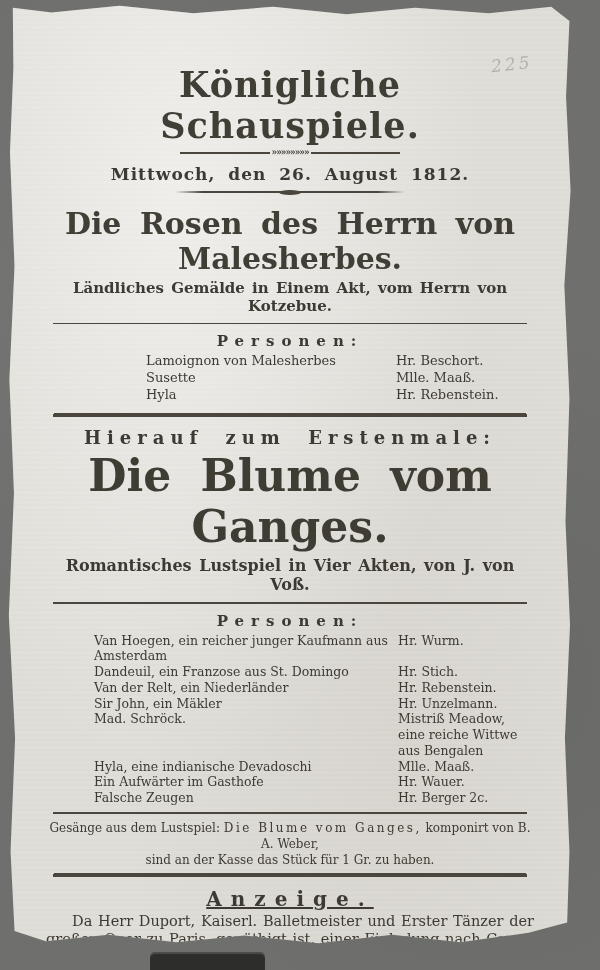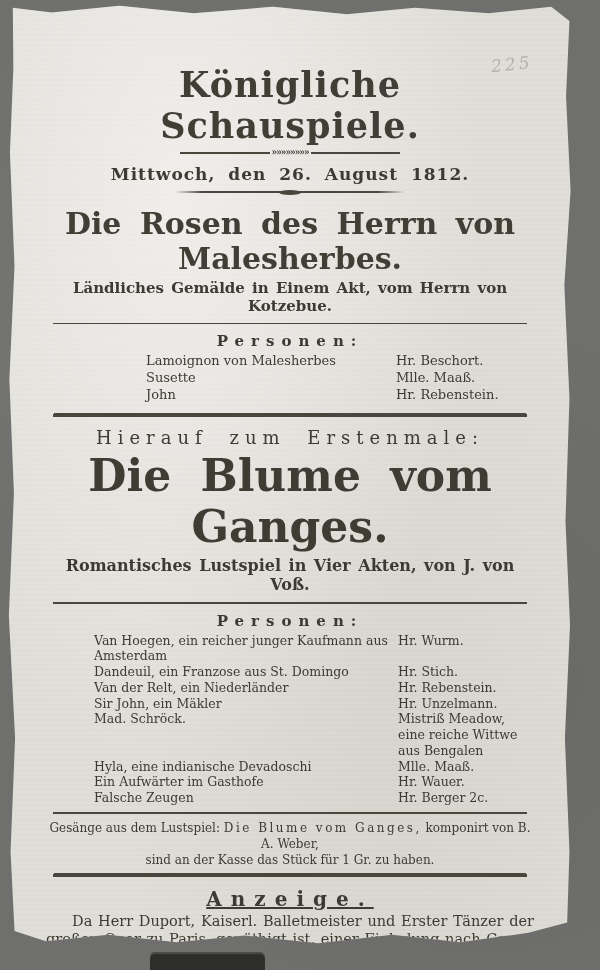--- a/index.html
+++ b/index.html
@@ -44,21 +44,21 @@
   .rule-med{height:2px;width:97%;}
   .rule-thick{height:3px;width:97%;box-shadow:0 -2px 0 -1px #4a463e;}
   .personen-heading{text-align:center;font-weight:bold;font-size:15px;letter-spacing:7px;margin-top:8px;}
   .cast{margin-top:3px;}
   .cast-row{display:grid;font-size:13px;line-height:1.3;}
   .cast1{margin-left:100px;width:400px;}
   .cast1 .cast-row{grid-template-columns:1fr 150px;gap:32px;}
   .cast2{margin-left:48px;width:440px;}
   .cast2 .cast-row{grid-template-columns:1fr 136px;font-size:12.5px;line-height:1.26;}
   .setting-note{text-align:center;font-size:12.5px;margin-top:2px;}
-  .kicker{text-align:center;font-weight:normal;font-size:18px;letter-spacing:6px;word-spacing:10px;margin-top:10px;}
+  .kicker{text-align:center;font-weight:bold;font-size:18px;letter-spacing:6px;word-spacing:10px;margin-top:10px;}
   .play2-title{text-align:center;font-weight:bold;font-size:44px;word-spacing:14px;margin-top:2px;color:#3f3c34;}
   .play2-subtitle{text-align:center;font-weight:bold;font-size:16px;margin-top:4px;word-spacing:2px;}
   .songbook{text-align:center;font-size:12px;margin:6px auto 0;line-height:1.35;}
   .em-spaced{letter-spacing:2.5px;}
   .anzeige-heading{text-align:center;font-weight:bold;font-size:20px;letter-spacing:9px;margin-top:10px;text-decoration:underline;}
   .anzeige p{
     margin:2px 0 0;font-size:14.5px;line-height:1.22;text-align:justify;
     text-indent:26px;font-weight:500;color:#3d3a33;
   }
   .paperweight{
@@ -94,21 +94,21 @@
       <div class="cast cast1">
         <div class="cast-row">
           <span>Lamoignon von Malesherbes</span>
           <span>Hr. Beschort.</span>
         </div>
         <div class="cast-row">
           <span>Susette</span>
           <span>Mlle. Maaß.</span>
         </div>
         <div class="cast-row">
-          <span>John</span>
+          <span>Hyla</span>
           <span>Hr. Rebenstein.</span>
         </div>
       </div>
 
       <div class="rule rule-thick mt10"></div>
 
       <div class="kicker">Hierauf zum Erstenmale:</div>
       <div class="play2-title">Die Blume vom Ganges.</div>
       <div class="play2-subtitle">Romantisches Lustspiel in Vier Akten, von J. von Voß.</div>
 

